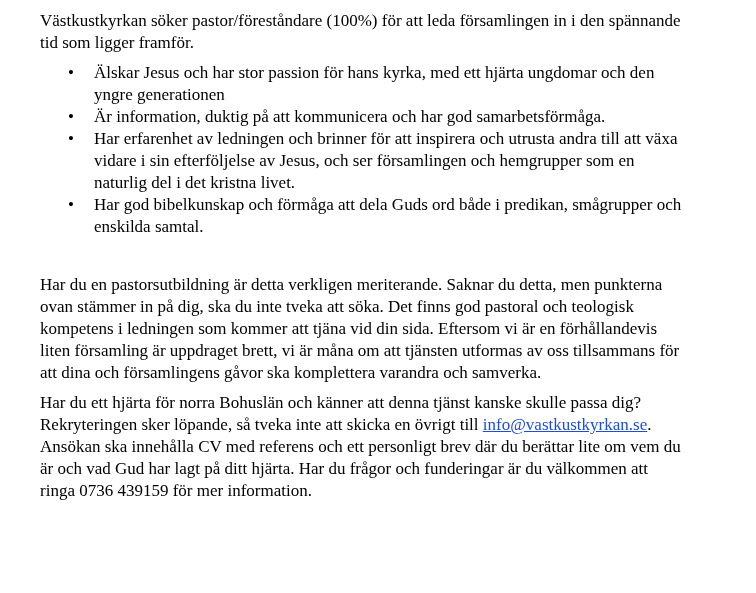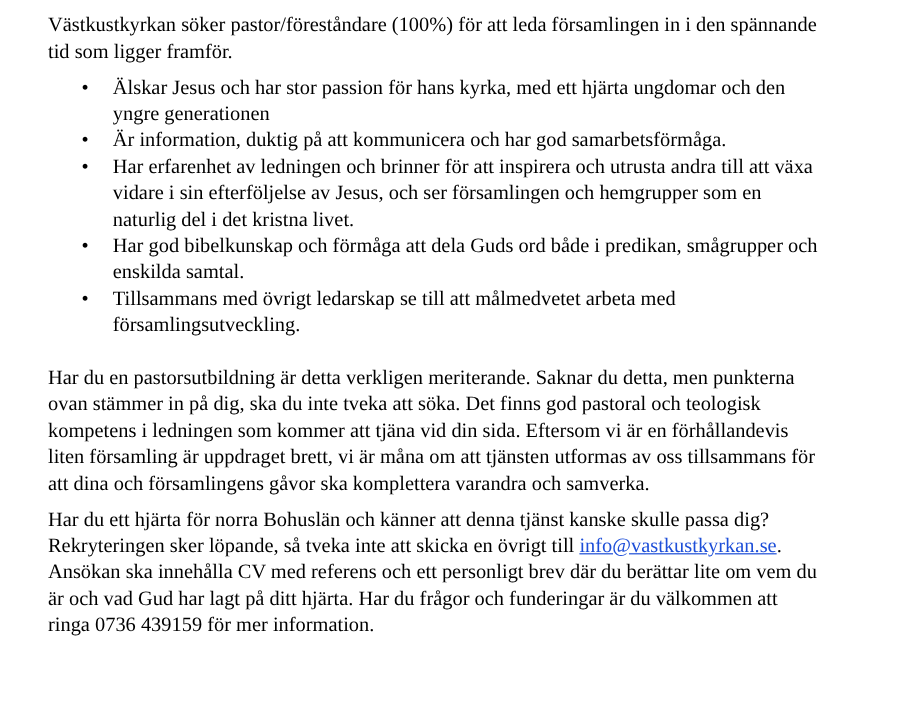--- a/index.html
+++ b/index.html
@@ -15,21 +15,21 @@
     line-height: 22px;
     padding: 10px 28px 0 40px;
     overflow: hidden;
   }
   .para {
     margin: 0 0 8px 0;
     white-space: pre-line;
   }
   ul.req-list {
     list-style: none;
-    margin: 4px 0 22px 0;
+    margin: 4px 0 36px 0;
     padding: 0 0 0 54px;
   }
   ul.req-list li {
     position: relative;
     white-space: pre-line;
     margin: 0;
   }
   ul.req-list li::before {
     content: "\2022";
     position: absolute;
@@ -54,22 +54,20 @@
 
   <ul class="req-list">
     <li>Älskar Jesus och har stor passion för hans kyrka, med ett hjärta ungdomar och den
 yngre generationen</li>
     <li>Är information, duktig på att kommunicera och har god samarbetsförmåga.</li>
     <li>Har erfarenhet av ledningen och brinner för att inspirera och utrusta andra till att växa
 vidare i sin efterföljelse av Jesus, och ser församlingen och hemgrupper som en
 naturlig del i det kristna livet.</li>
     <li>Har god bibelkunskap och förmåga att dela Guds ord både i predikan, smågrupper och
 enskilda samtal.</li>
-    <li>Tillsammans med övrigt ledarskap se till att målmedvetet arbeta med
-församlingsutveckling.</li>
   </ul>
 
   <p class="para">Har du en pastorsutbildning är detta verkligen meriterande. Saknar du detta, men punkterna
 ovan stämmer in på dig, ska du inte tveka att söka. Det finns god pastoral och teologisk
 kompetens i ledningen som kommer att tjäna vid din sida. Eftersom vi är en förhållandevis
 liten församling är uppdraget brett, vi är måna om att tjänsten utformas av oss tillsammans för
 att dina och församlingens gåvor ska komplettera varandra och samverka.</p>
 
   <p class="para"><span>Har du ett hjärta för norra Bohuslän och känner att denna tjänst kanske skulle passa dig?
 Rekryteringen sker löpande, så tveka inte att skicka en övrigt till </span><a href="#" class="email-link">info@vastkustkyrkan.se</a><span>.

